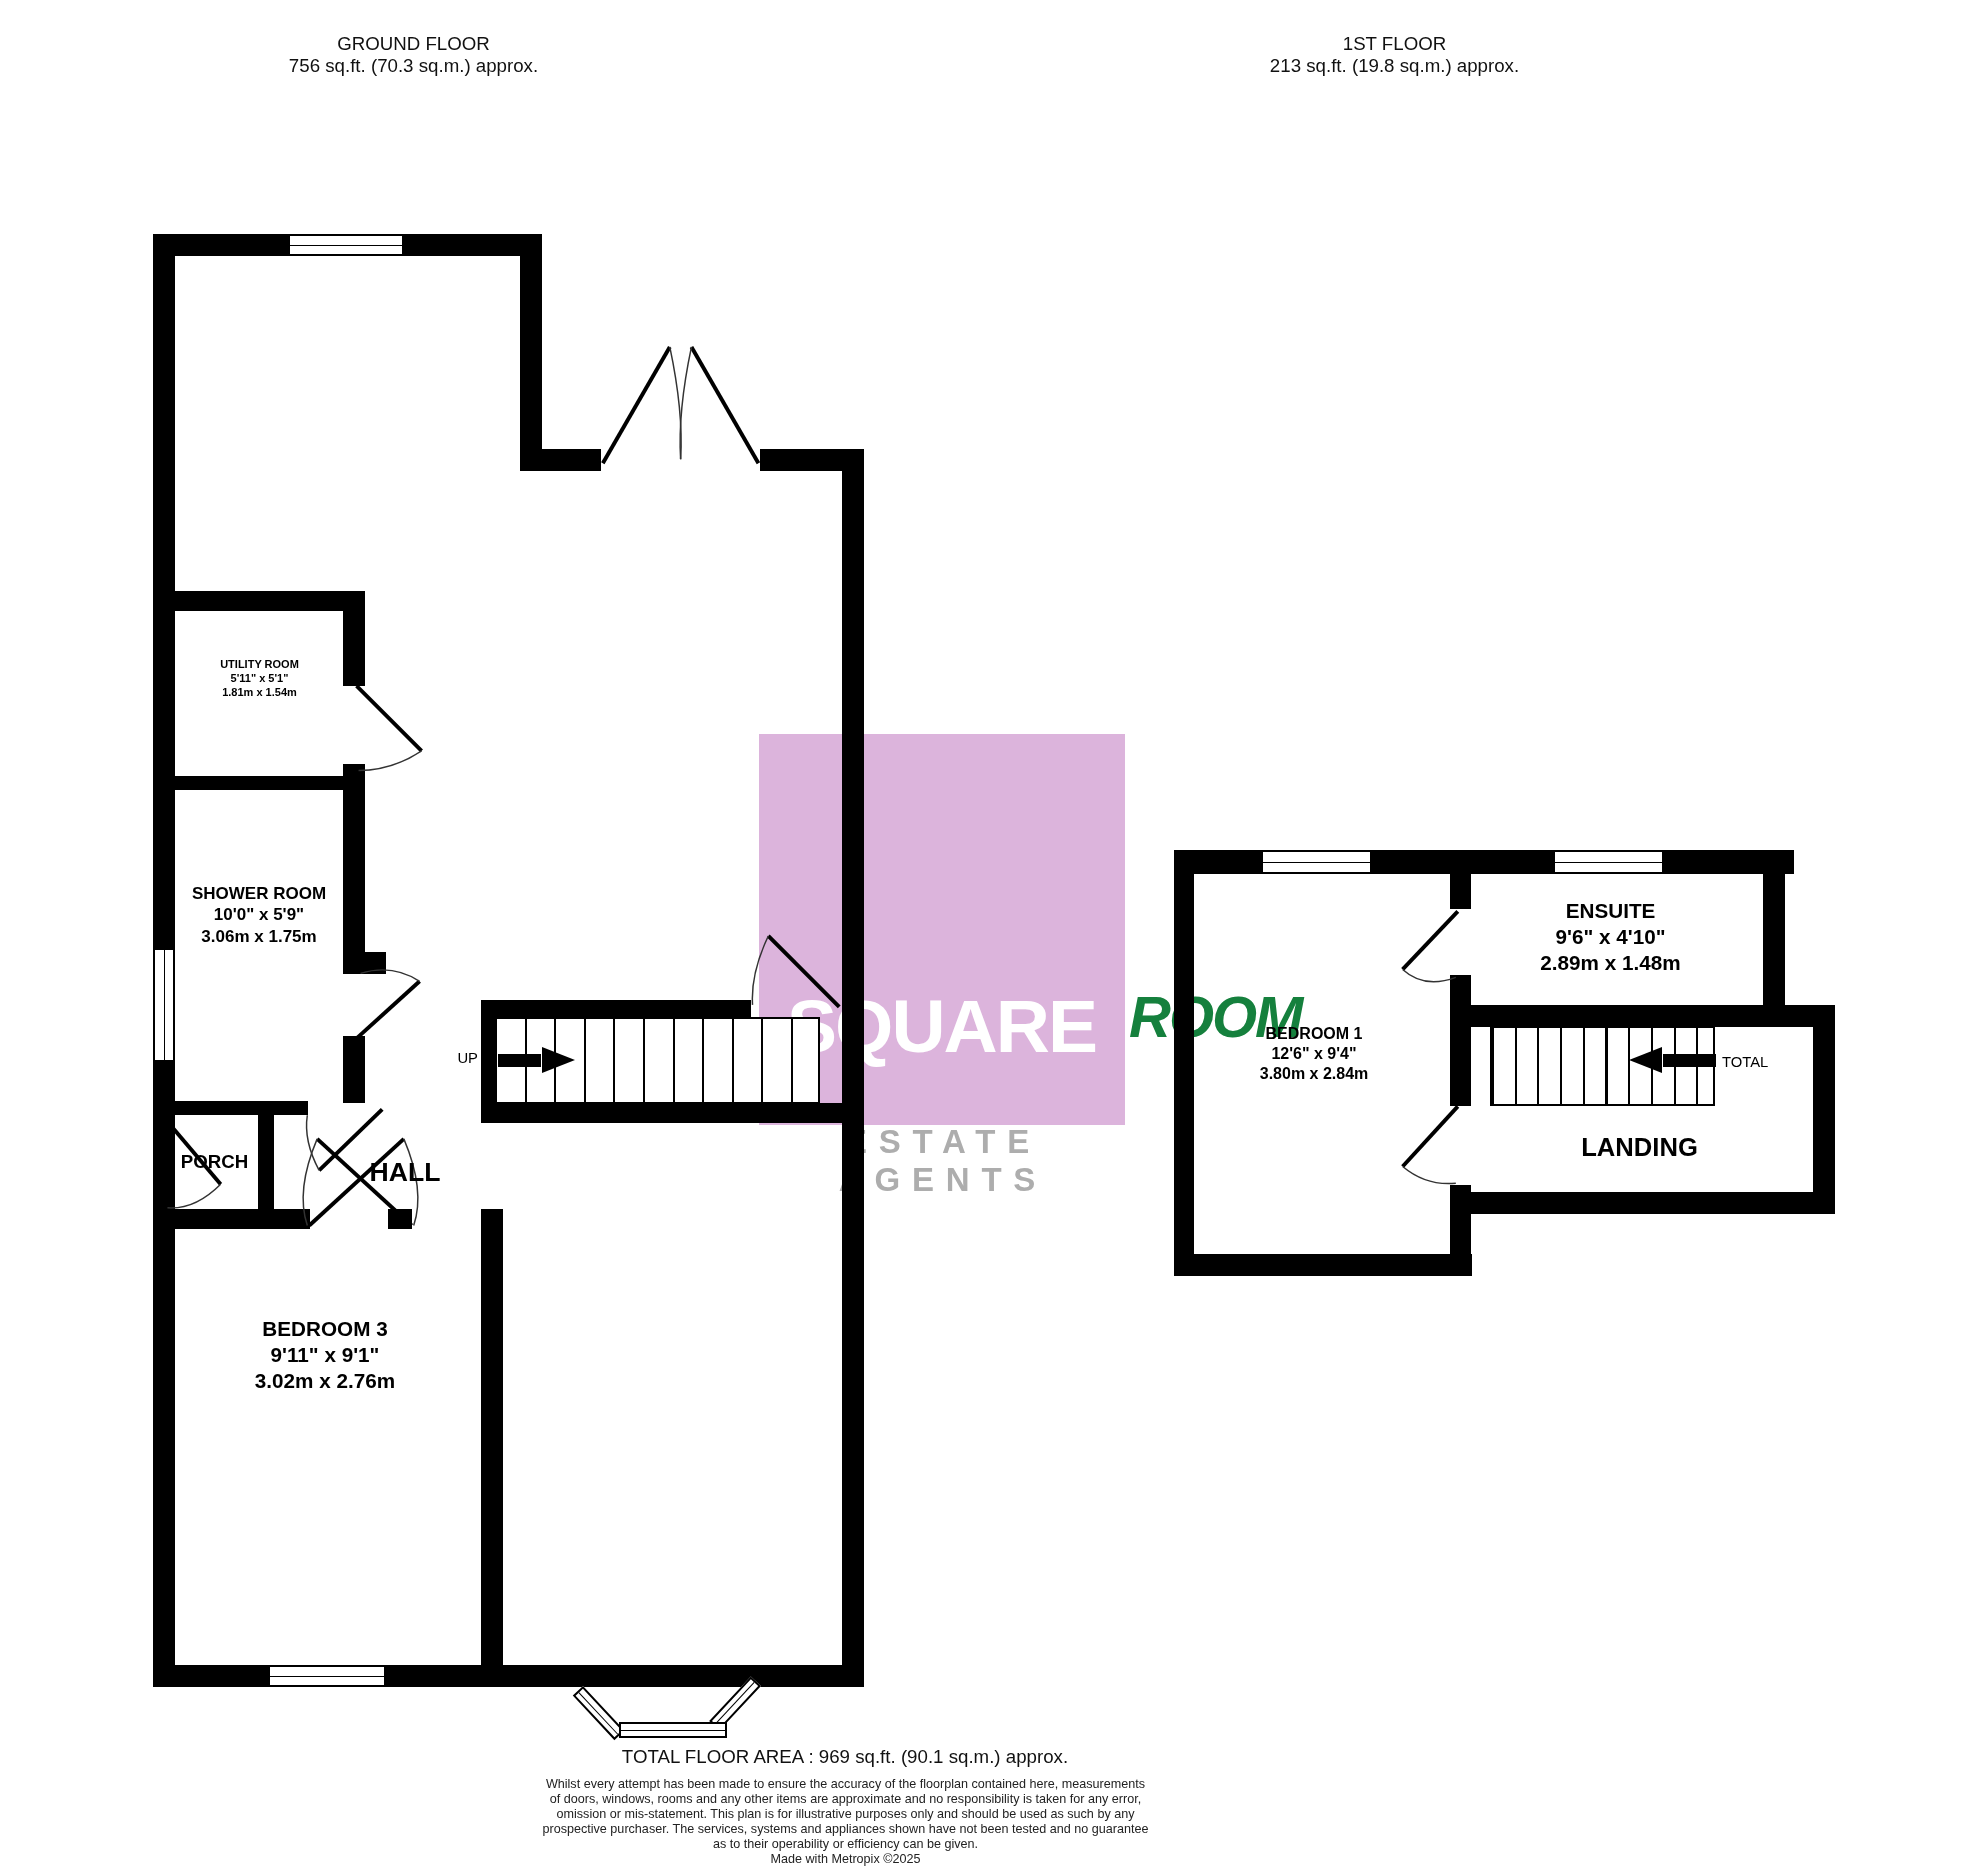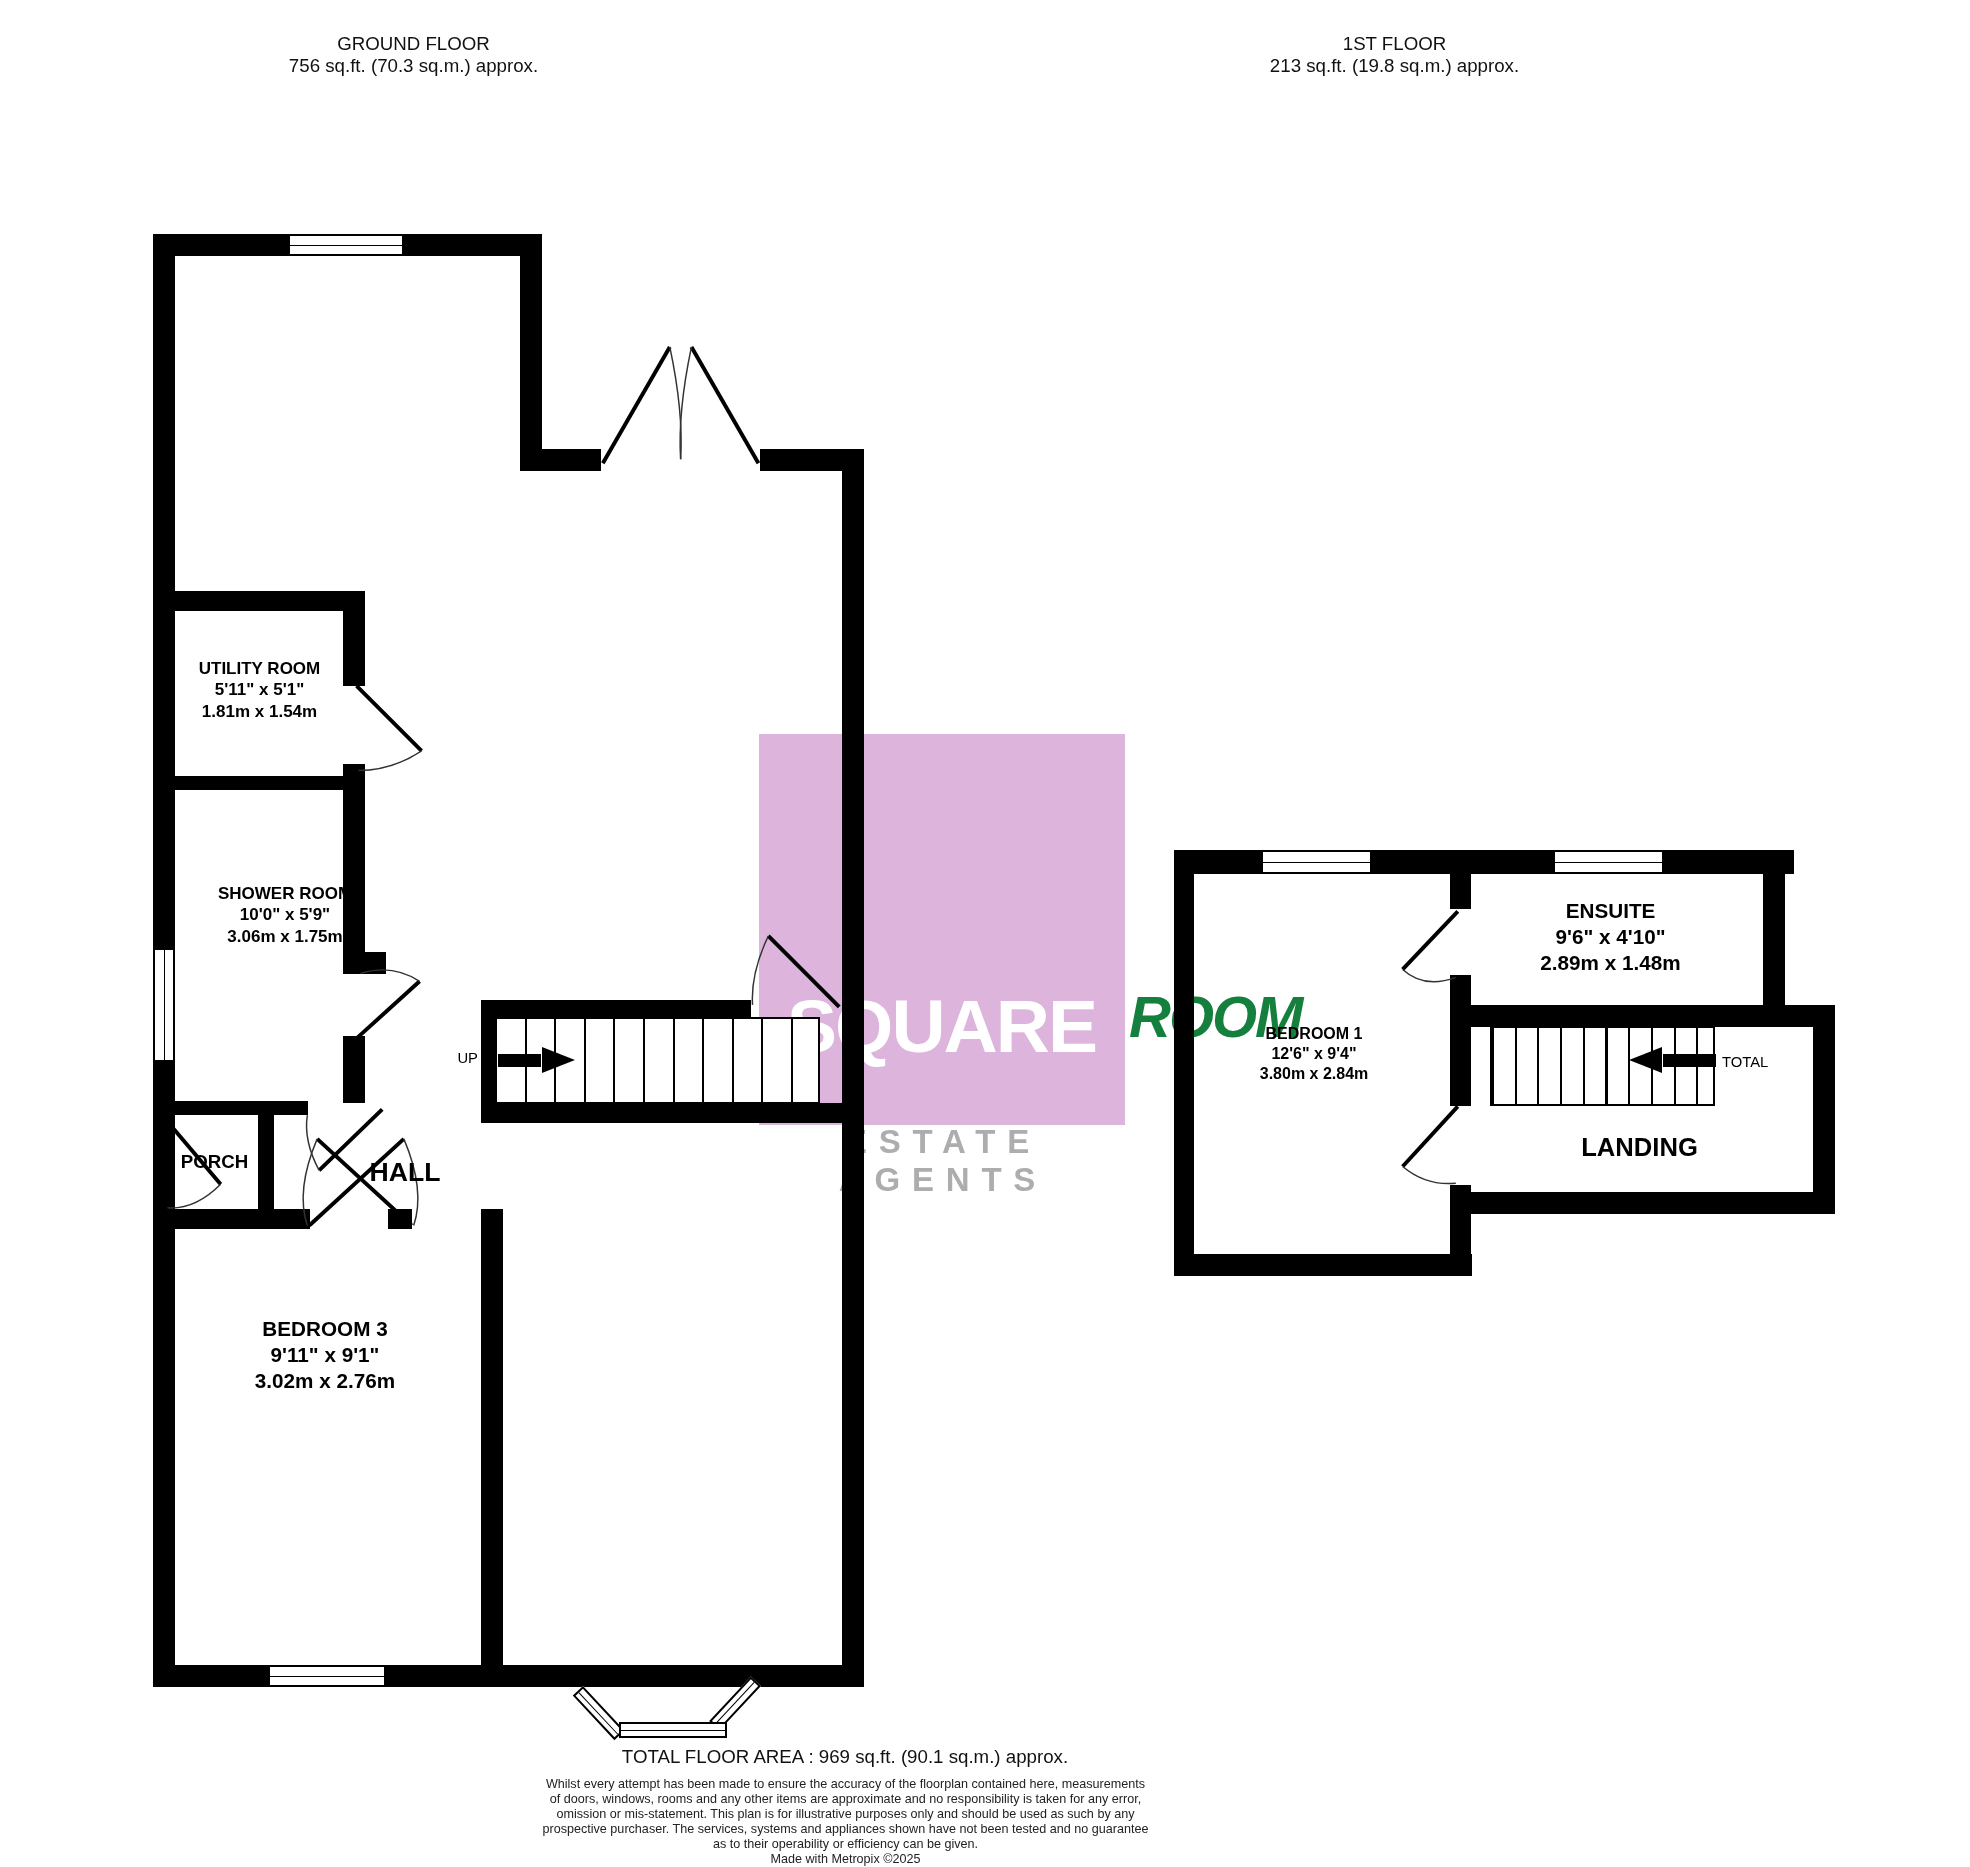--- a/index.html
+++ b/index.html
@@ -129,26 +129,26 @@
     <path d="M852,1022 L780,950" stroke="#000" stroke-width="4" fill="none"></path>
     <path d="M780,950 Q762,988 764,1020" stroke="#333" stroke-width="1.5" fill="none"></path>
 
     <path d="M1480,925 L1424,984" stroke="#000" stroke-width="4" fill="none"></path>
     <path d="M1424,984 Q1446,1004 1478,992" stroke="#333" stroke-width="1.5" fill="none"></path>
 
     <path d="M1480,1123 L1424,1184" stroke="#000" stroke-width="4" fill="none"></path>
     <path d="M1424,1184 Q1448,1204 1478,1201" stroke="#333" stroke-width="1.5" fill="none"></path>
   </svg>
 
-  <div class="room-label" style="left:155px;top:658px;width:209px;font-size:17px;">
+  <div class="room-label" style="left:155px;top:658px;width:209px;font-size:11px;">
     <div>UTILITY ROOM</div>
     <div>5'11"  x 5'1"</div>
     <div>1.81m  x 1.54m</div>
   </div>
-  <div class="room-label" style="left:153px;top:883px;width:212px;font-size:17px;padding-left:26px;">
+  <div class="room-label" style="left:153px;top:883px;width:212px;font-size:17px;">
     <div>SHOWER ROOM</div>
     <div>10'0"  x 5'9"</div>
     <div>3.06m  x 1.75m</div>
   </div>
   <div class="single-label" style="left:351px;top:1157px;width:108px;font-size:26.6px;">HALL</div>
   <div class="single-label" style="left:158px;top:1151px;width:113px;font-size:18.7px;">PORCH</div>
   <div class="room-label" style="left:177px;top:1316px;width:296px;font-size:20.7px;">
     <div>BEDROOM 3</div>
     <div>9'11"  x 9'1"</div>
     <div>3.02m  x 2.76m</div>

